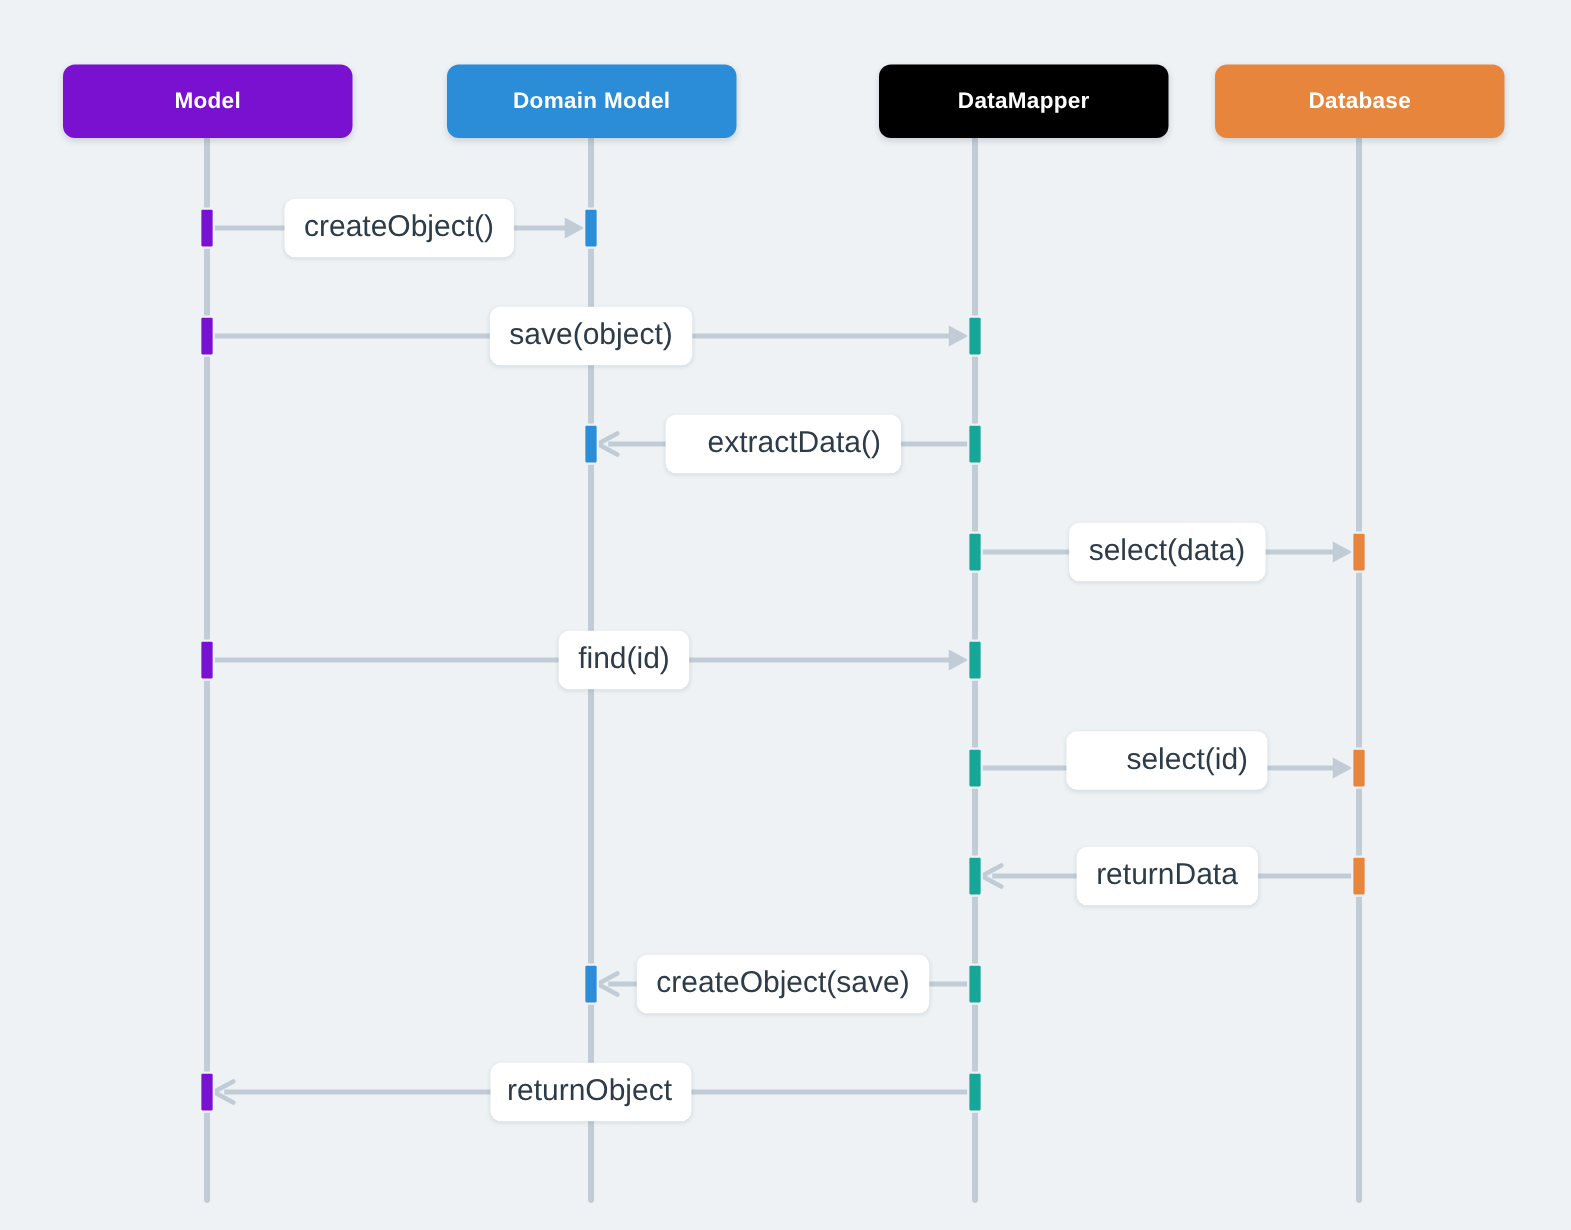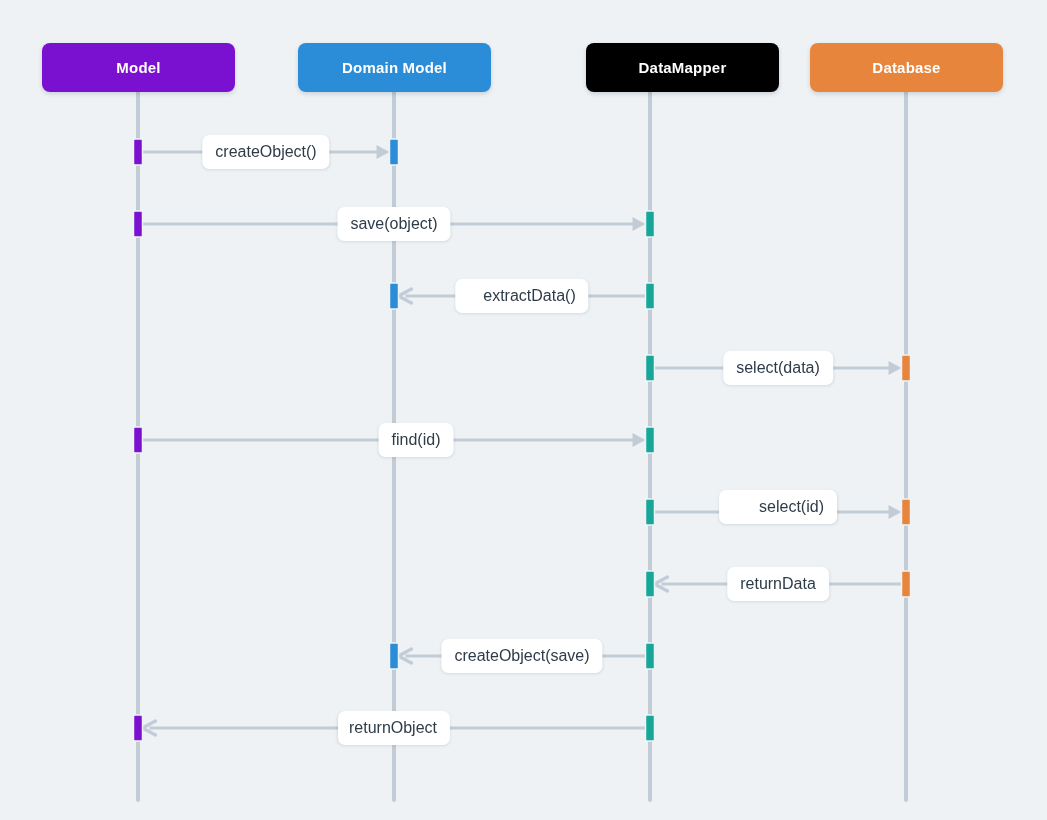--- a/index.html
+++ b/index.html
@@ -12,21 +12,21 @@
 
   .actor-box{
     position:absolute;height:49px;border-radius:8px;
     display:flex;align-items:center;justify-content:center;
     color:#ffffff;font-size:15px;font-weight:bold;letter-spacing:.2px;
     box-shadow:0 2px 4px rgba(40,60,80,.18);
     box-sizing:border-box;
   }
   .msg-label{
     position:absolute;background:#ffffff;border-radius:7px;
-    color:#2e3b49;font-size:16px;
+    color:#2e3b49;font-size:20px;
     padding:8px 13px;white-space:nowrap;
     transform:translate(-50%,-50%);
     box-shadow:0 1px 3px rgba(40,60,80,.13);
     box-sizing:border-box;
   }
 </style>
 </head>
 <body>
 
 <div id="stage">

